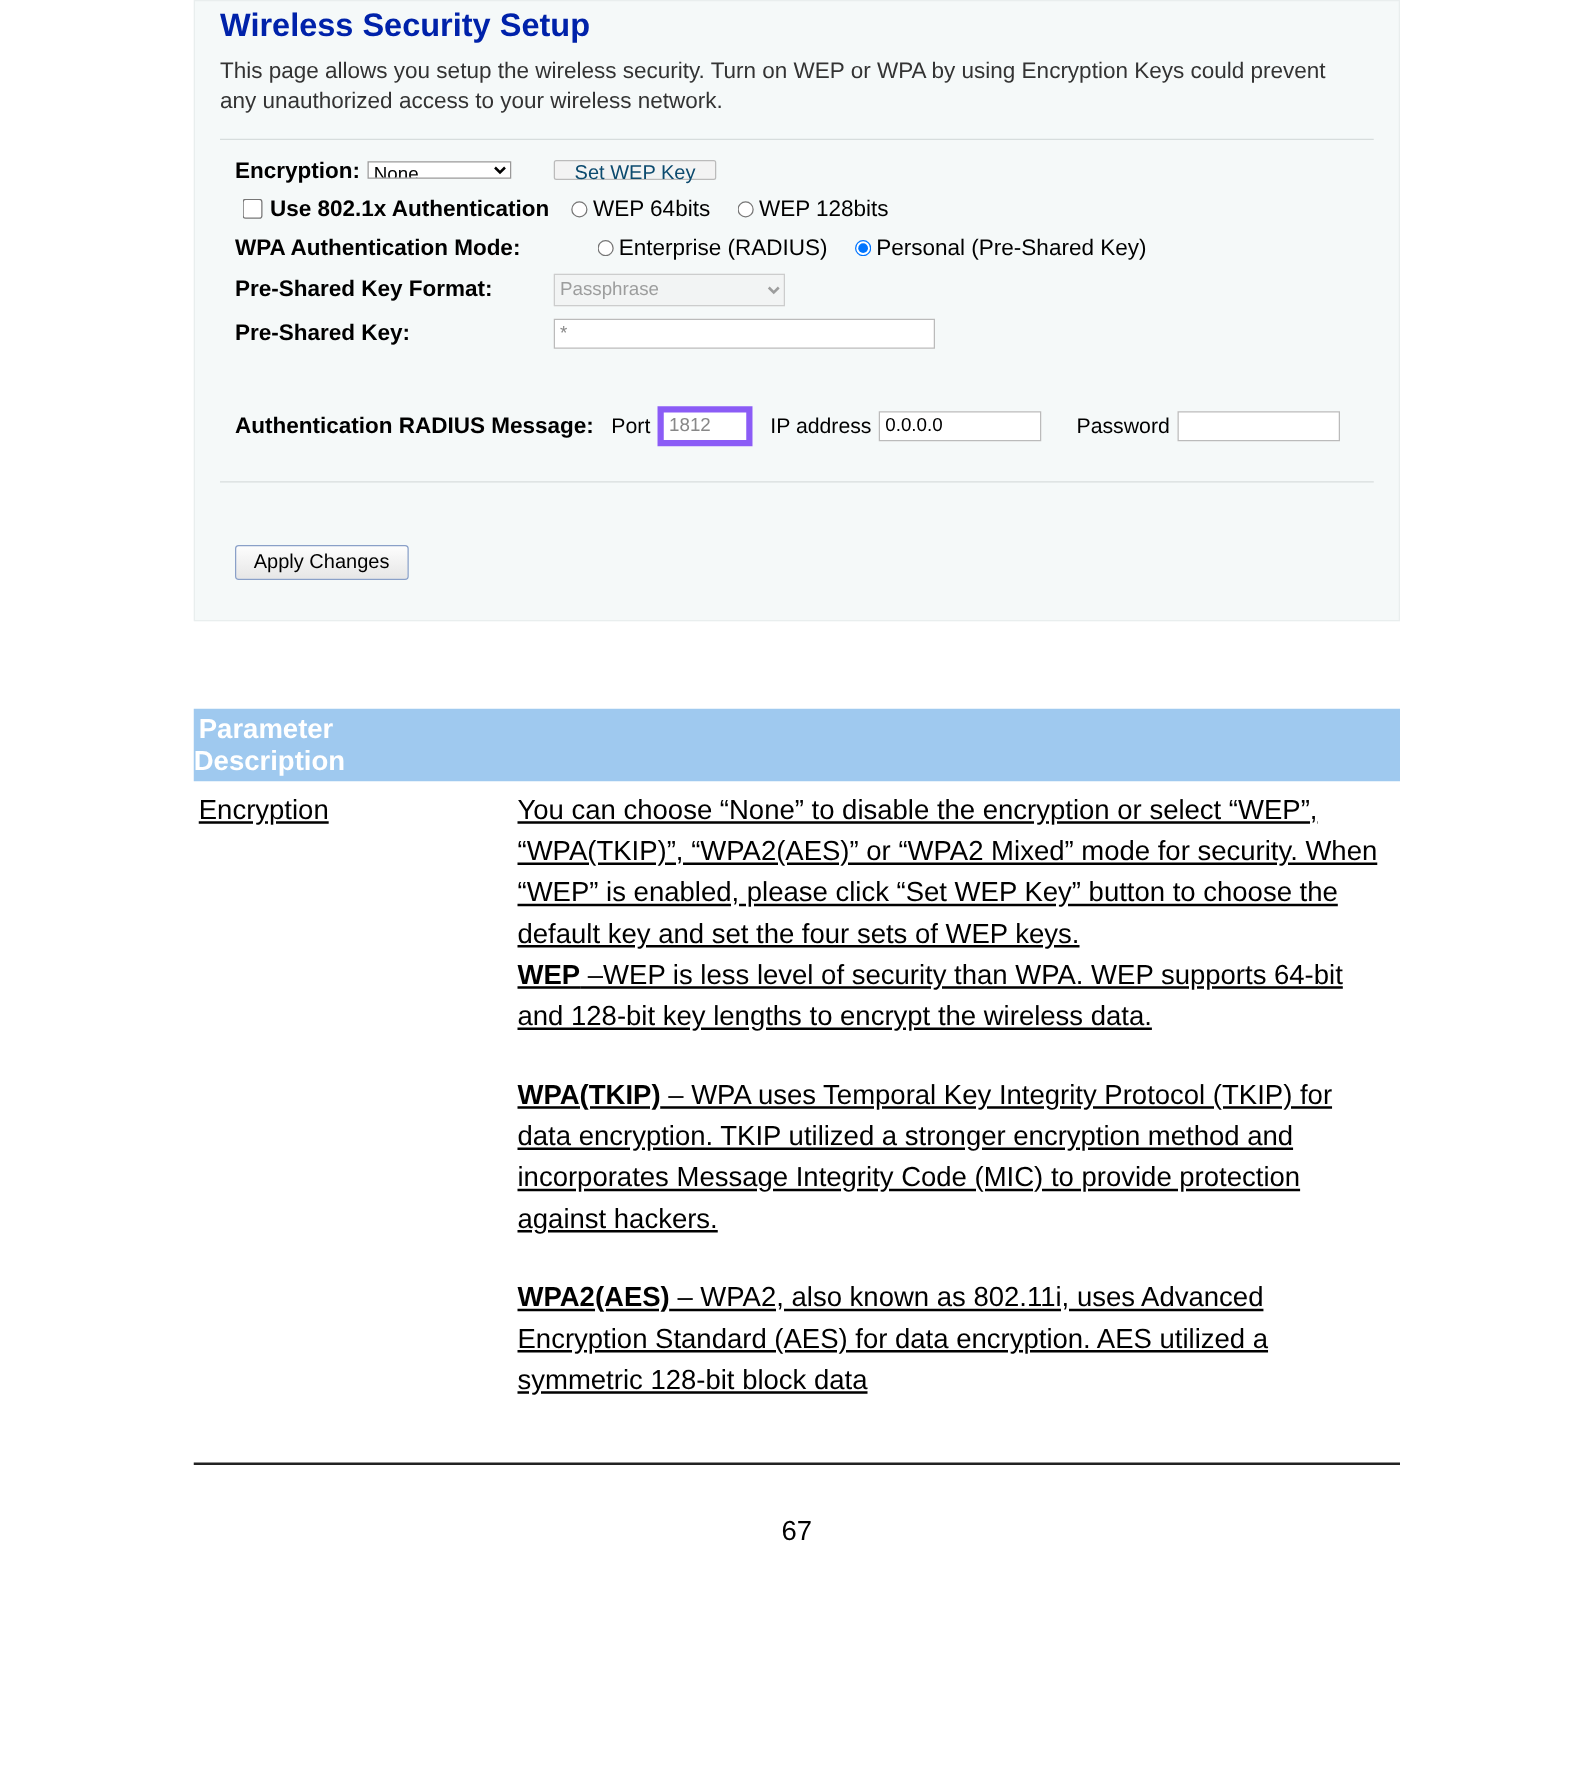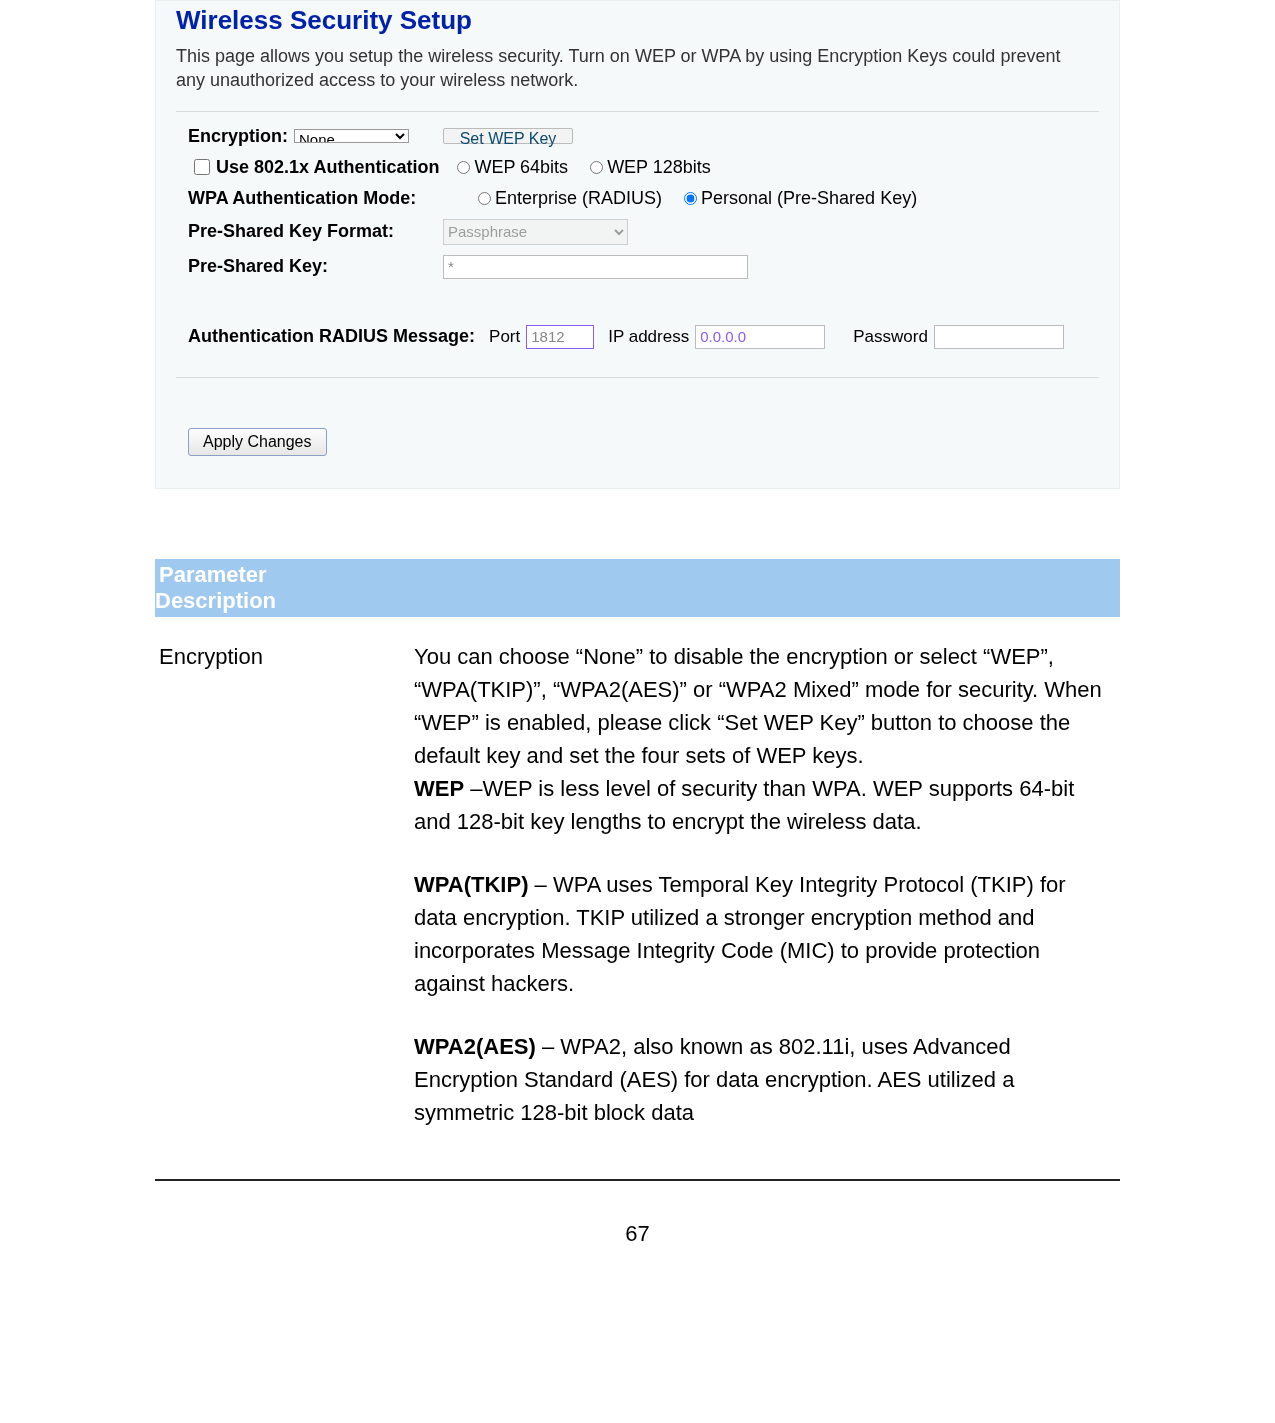--- a/index.html
+++ b/index.html
@@ -16,30 +16,30 @@
   input[type=checkbox]{width:16px;height:16px;margin:0 6px 0 0;vertical-align:middle;}
   input[type=radio]{margin:0 4px 0 0;vertical-align:middle;}
   .rlabel{margin-right:22px;font-size:18px;}
   .form-row{display:flex;align-items:center;margin:10px 0 0 18px;}
   .form-lbl{width:255px;font-weight:bold;font-size:18px;}
   select.psk{width:185px;height:26px;font-size:15px;color:#777;background:#f2f2f2;border:1px solid #bbb;}
   input.psk-text{width:295px;height:22px;font-size:15px;color:#888;border:1px solid #bbb;padding:0 4px;}
   .radius-row{display:flex;align-items:center;margin:46px 0 0 18px;font-size:18px;flex-wrap:wrap;}
   .radius-row .rlbl{font-weight:bold;}
   .radius-row .sublbl{margin:0 6px 0 14px;font-size:17px;}
-  input.port{width:58px;height:22px;font-size:15px;color:#888;border:1px solid #8b5cf6;padding:0 4px;}
-  input.ip{width:120px;height:22px;font-size:15px;color:#8b5cf6;border:1px solid #bbb;padding:0 4px;}
+  input.port{width:58px;height:22px;font-size:15px;color:#888;border:5px solid #8b5cf6;padding:0 4px;}
+  input.ip{width:120px;height:22px;font-size:15px;color:#000000;border:1px solid #bbb;padding:0 4px;}
   input.pw{width:120px;height:22px;font-size:15px;border:1px solid #bbb;padding:0 4px;}
   .note{font-style:italic;color:#555;font-size:18px;margin:30px 0 0 18px;}
   button.apply{margin:36px 0 0 18px;height:28px;padding:0 14px;font-size:16px;background:linear-gradient(#fdfdfd,#e6e6e6);border:1px solid #8aa0c8;border-radius:3px;}
   .doc-section{margin:70px 155px 0 155px;}
   .tbl-head{display:flex;background:#9fc9ef;color:#fff;font-weight:bold;font-size:22px;padding:3px 0;flex-direction:column;}
   .tbl-head .c1{width:255px;padding-left:4px;}
   .tbl-head .c2{flex:1;}
-  .tbl-body{display:flex;font-size:22px;line-height:1.5;margin-top:23px;}
+  .tbl-body{display:flex;font-size:22px;line-height:1.5;margin-top:6px;text-decoration:underline;}
   .tbl-body .c1{width:255px;padding-left:4px;}
   .tbl-body .c2{flex:1;padding-right:10px;}
   .para{margin-bottom:30px;}
   .footer-rule{margin:50px 155px 0 155px;border-top:2px solid #222;}
   .page-number{text-align:center;font-size:22px;margin-top:40px;}
 </style>
 </head>
 <body>
 
 <div class="page">

